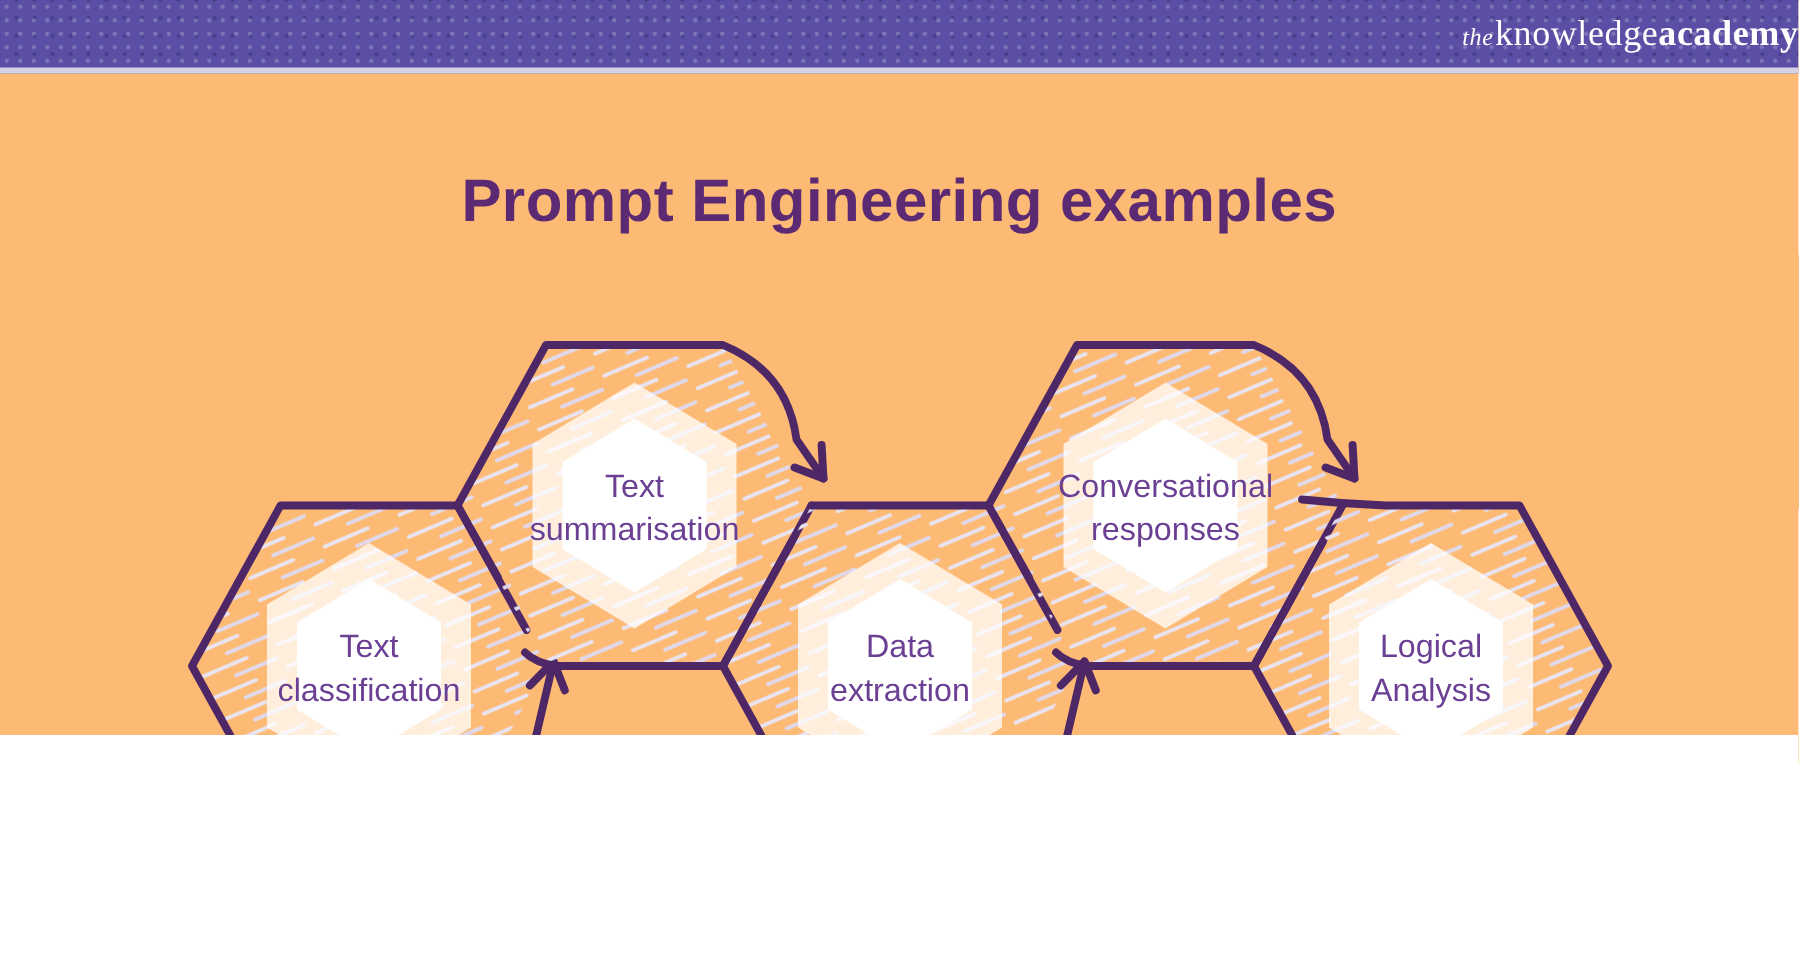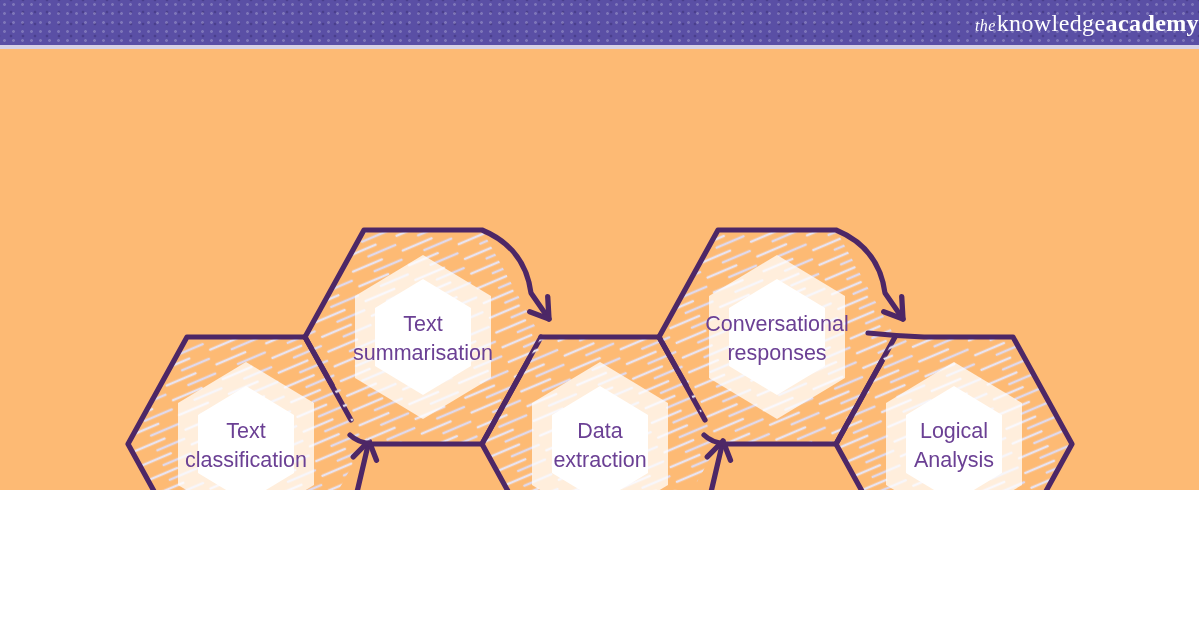--- a/index.html
+++ b/index.html
@@ -37,20 +37,21 @@
 <body>
 
 <div class="stage">
 
   <div class="header-bar">
     <div class="logo">
       <span class="logo-the">the</span><span class="logo-knowledge">knowledge</span><span class="logo-academy">academy</span>
     </div>
   </div>
 
+  <h1 class="page-title">Prompt Engineering examples</h1>
 
   <div class="diagram" id="diagram">
       <svg width="1199" height="635" viewBox="0 0 1199 635">
         <defs>
           <pattern id="hatch" width="54" height="16" patternUnits="userSpaceOnUse" patternTransform="rotate(-23)">
             <line x1="3" y1="4" x2="34" y2="4" stroke="#e9e4f1" stroke-width="2.6" stroke-linecap="round"></line>
             <line x1="23" y1="12" x2="52" y2="12" stroke="#e0d9ec" stroke-width="2.6" stroke-linecap="round"></line>
           </pattern>
           <marker id="arrowhead" viewBox="-26 -16 32 32" markerWidth="34" markerHeight="34" refX="0" refY="0" orient="auto" markerUnits="userSpaceOnUse">
             <path d="M-18,-11 L0,0 L-16,11" fill="none" stroke="#4d2766" stroke-width="5" stroke-linecap="round" stroke-linejoin="round"></path>

